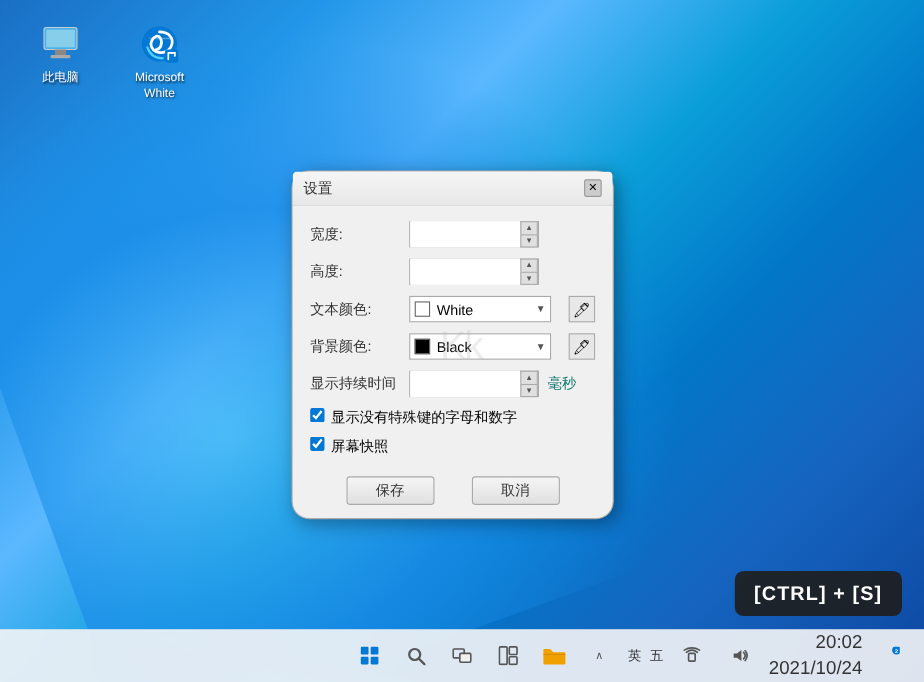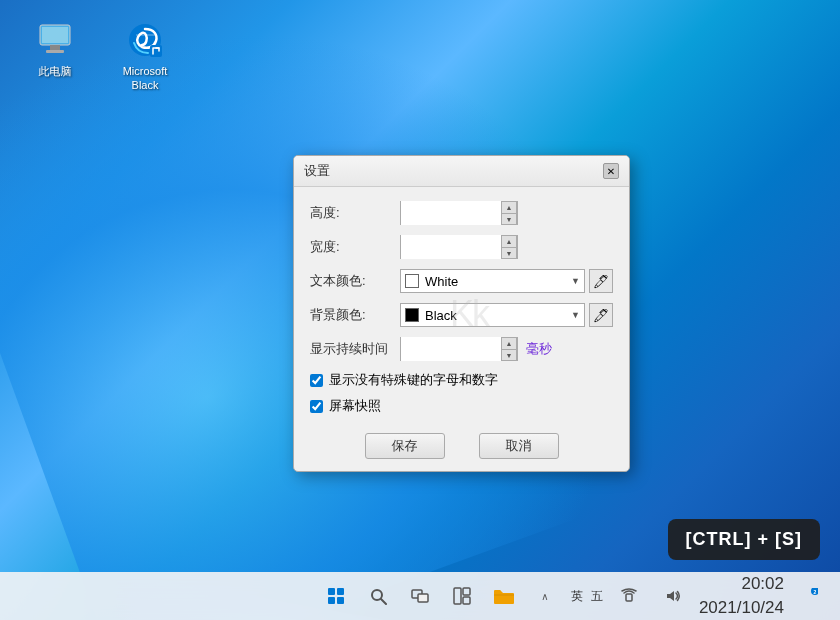--- a/index.html
+++ b/index.html
@@ -146,28 +146,27 @@
     
     .dialog-overlay {
       position: absolute;
       top: 0; left: 0; right: 0; bottom: 0;
       pointer-events: none;
     }
     .settings-dialog {
       position: absolute;
       top: 155px;
       left: 265px;
-      width: 337px;
+      width: 293px;
       background: #f0f0f0;
       border: 1px solid #aaa;
-      border-radius: 5px;
+      border-radius: 16px;
       box-shadow: 4px 4px 16px rgba(0,0,0,0.35);
       pointer-events: all;
       font-size: 13px;
-      margin-left: 28px;
     }
     .dialog-titlebar {
       background: linear-gradient(to bottom, #f5f5f5, #e8e8e8);
       border-bottom: 1px solid #ccc;
       padding: 6px 10px;
       display: flex;
       align-items: center;
       justify-content: space-between;
       border-radius: 4px 4px 0 0;
     }
@@ -231,20 +230,21 @@
       cursor: pointer;
       font-size: 7px;
       color: #555;
     }
     .spin-up { border-bottom: none; }
 
     .color-select-wrap {
       display: flex;
       align-items: center;
       flex: 1;
+      gap: 12px;
     }
     .color-dropdown {
       display: flex;
       align-items: center;
       border: 1px solid #aaa;
       background: white;
       height: 24px;
       flex: 1;
       padding: 0 4px;
       cursor: pointer;
@@ -277,27 +277,27 @@
       justify-content: center;
       font-size: 13px;
     }
 
     .duration-row {
       display: flex;
       align-items: center;
     }
     .duration-unit {
       margin-left: 8px;
-      color: #6d28d9;
+      color: #0f766e;
       font-size: 13px;
     }
 
     .checkbox-row {
       display: flex;
-      align-items: center;
+      align-items: flex-start;
       margin-bottom: 8px;
     }
     .checkbox-row input[type="checkbox"] {
       margin-right: 6px;
       accent-color: #0078d4;
     }
 
     .dialog-buttons {
       display: flex;
       justify-content: center;
@@ -358,48 +358,48 @@
           <circle cx="19" cy="19" r="16" fill="#0078d4"></circle>
           <path d="M19 8 C28 8 32 14 30 20 C28 26 22 28 16 26 C12 24 10 20 12 16 C14 12 18 10 20 14 C22 18 20 24 16 24" fill="none" stroke="white" stroke-width="2.5" stroke-linecap="round"></path>
           <path d="M8 22 C10 28 15 32 22 32" fill="none" stroke="#50d0ff" stroke-width="2" stroke-linecap="round"></path>
           <path d="M10 14 L30 14" stroke="rgba(255,255,255,0.3)" stroke-width="1.5"></path>
 
           <rect x="24" y="24" width="12" height="12" rx="2" fill="#0078d4"></rect>
           <path d="M27 33 L27 27 L33 27" fill="none" stroke="white" stroke-width="1.5" stroke-linecap="round" stroke-linejoin="round"></path>
           <path d="M30 27 L33 27 L33 30" fill="none" stroke="white" stroke-width="1.5" stroke-linecap="round" stroke-linejoin="round"></path>
         </svg>
       </div>
-      <span class="icon-label">Microsoft Black</span>
+      <span class="icon-label">Microsoft White</span>
     </div>
 
   </div>
 
   <div class="watermark">Kkx下载</div>
 
   <div class="dialog-overlay">
     <div class="settings-dialog">
       <div class="dialog-titlebar">
         <span class="dialog-title">设置</span>
         <div class="dialog-close">✕</div>
       </div>
       <div class="dialog-body">
 
         <div class="dialog-row">
-          <span class="dialog-label">高度:</span>
+          <span class="dialog-label">宽度:</span>
           <div class="spin-input">
             <input class="spin-value" type="text" style="">
             <div class="spin-arrows">
               <div class="spin-up">▲</div>
               <div class="spin-down">▼</div>
             </div>
           </div>
         </div>
 
         <div class="dialog-row">
-          <span class="dialog-label">宽度:</span>
+          <span class="dialog-label">高度:</span>
           <div class="spin-input">
             <input class="spin-value" type="text" style="">
             <div class="spin-arrows">
               <div class="spin-up">▲</div>
               <div class="spin-down">▼</div>
             </div>
           </div>
         </div>
 
         <div class="dialog-row">

